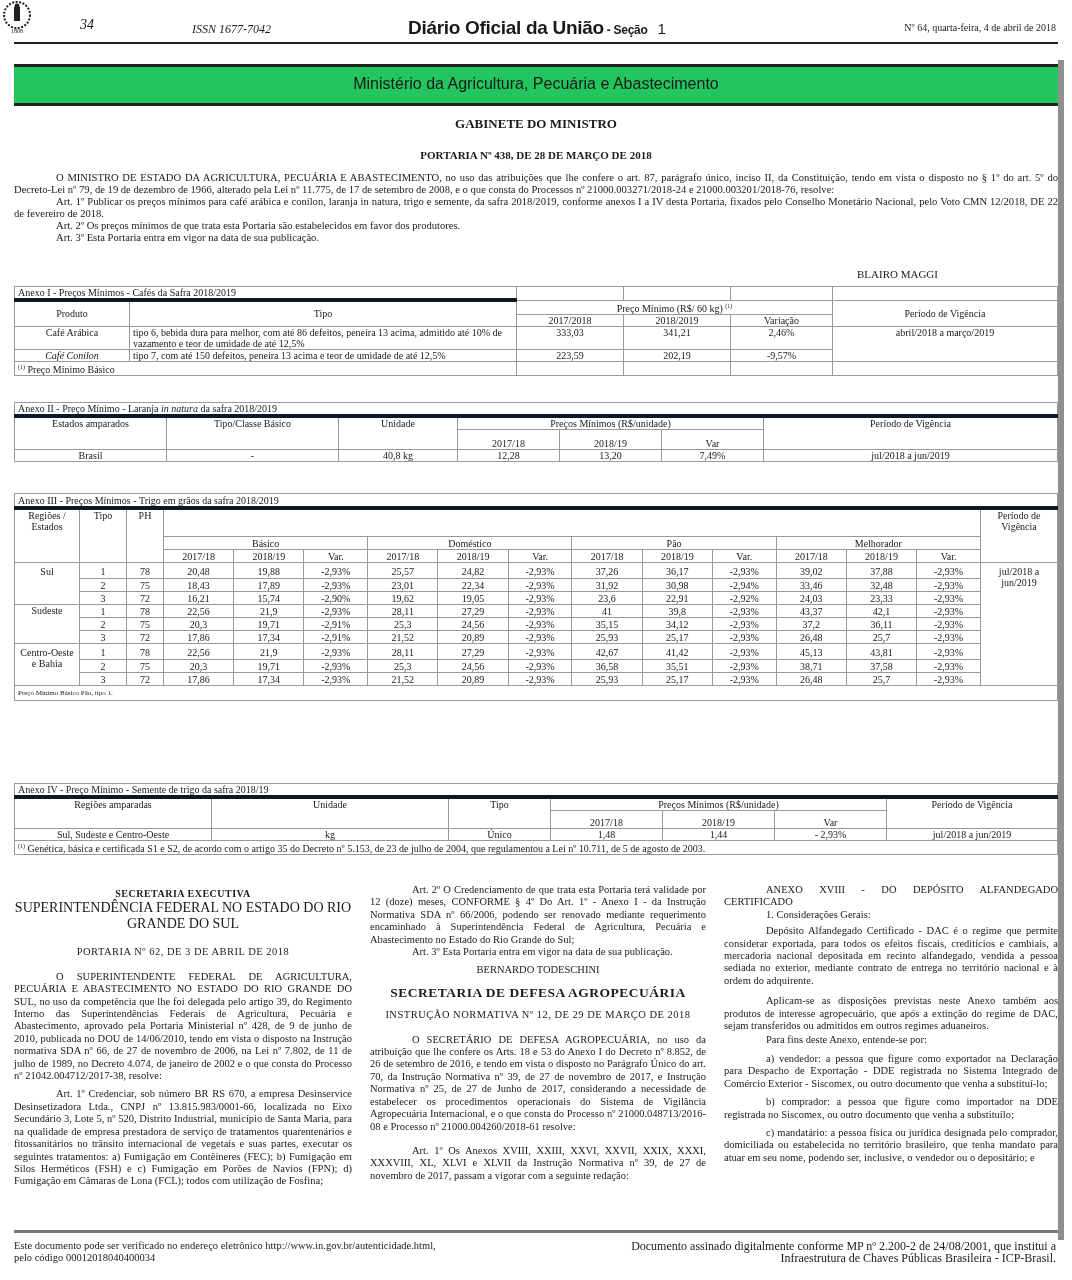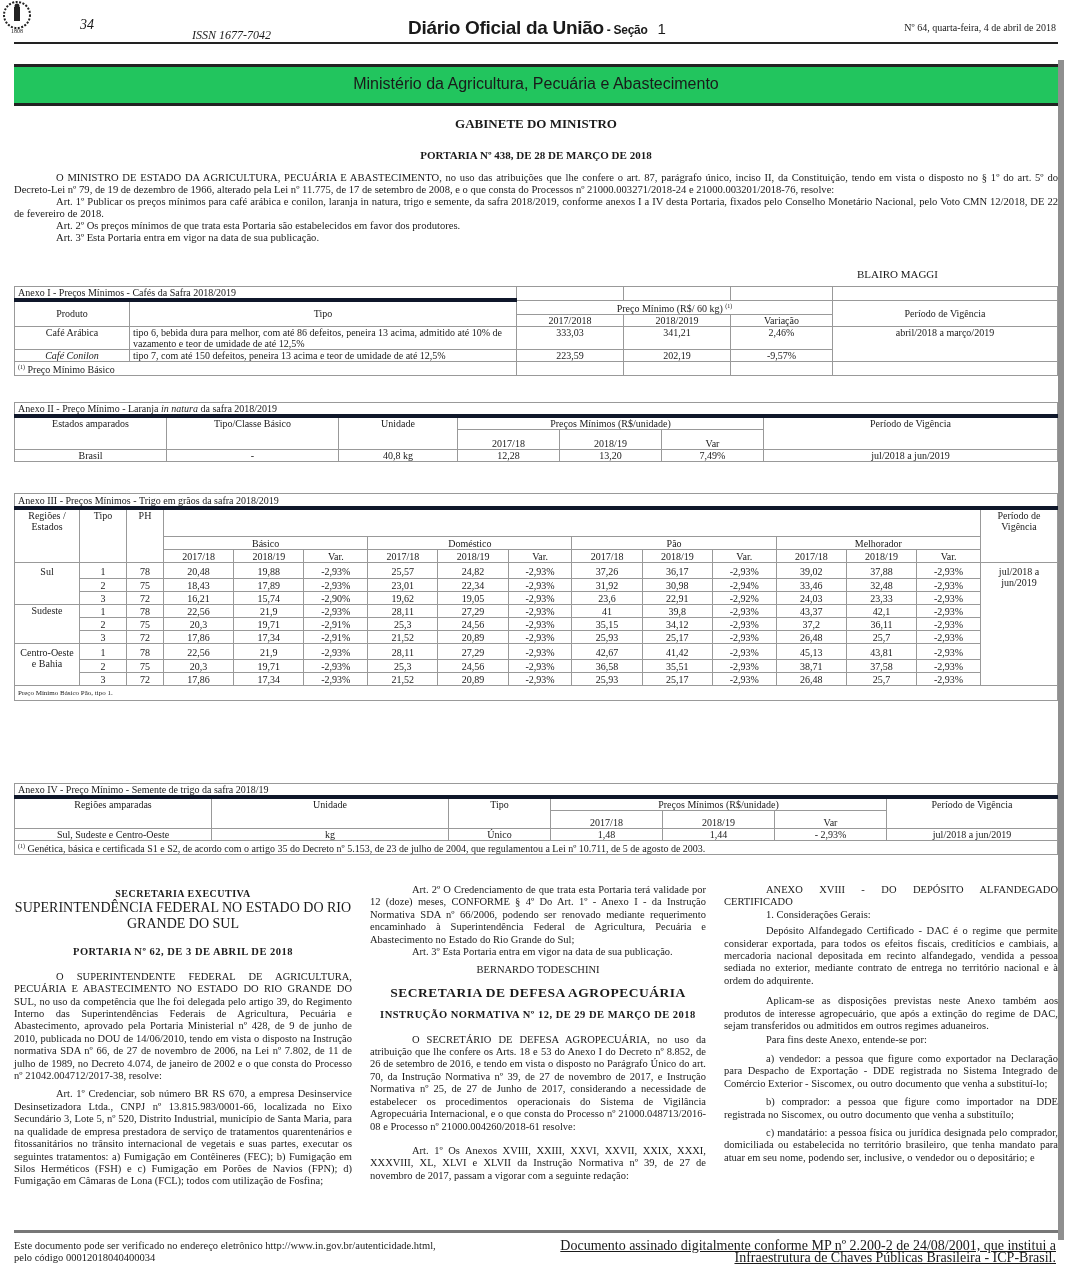--- a/index.html
+++ b/index.html
@@ -1,20 +1,20 @@
 <!DOCTYPE html>
 <html><head>
 <meta charset="utf-8">
 <style>
   html,body{margin:0;padding:0;background:#fff;}
   body{width:1072px;height:1280px;position:relative;overflow:hidden;font-family:"Liberation Serif",serif;color:#1a1a1a;}
   .abs{position:absolute;}
   #logo{left:2px;top:0;width:30px;height:34px;}
   #pagenum{left:80px;top:17px;font-size:14px;font-style:italic;}
-  #issn{left:192px;top:28px;font-size:12px;font-style:italic;}
+  #issn{left:192px;top:22px;font-size:12px;font-style:italic;}
   #doutitle{left:408px;top:17px;font-family:"Liberation Sans",sans-serif;font-size:19px;font-weight:bold;letter-spacing:-0.3px;}
   #doutitle .sec{font-size:12px;}
   #doutitle .secn{font-weight:normal;font-size:15px;margin-left:10px;}
   #issue{right:16px;top:22px;font-size:10px;}
   #hdrline{left:14px;top:42px;width:1044px;height:2px;background:#222;}
   
   #ministry{left:14px;top:64px;width:1044px;height:36px;background:#22c55e;border-top:3px solid #222;border-bottom:3px solid #222;
     text-align:center;font-family:"Liberation Sans",sans-serif;font-size:16px;line-height:34px;}
   #rightbar{left:1058px;top:60px;width:6px;height:1180px;background:#8f8f8f;}
   .ctr{text-align:center;}
@@ -37,25 +37,25 @@
   #t3 td{height:12px;}
   .tall td{height:28px;vertical-align:top;padding-top:3px;}
   .note{font-size:7px;}
   
   .col{font-size:10.5px;line-height:12.4px;text-align:justify;}
   #colA{left:14px;top:888px;width:338px;}
   #colB{left:370px;top:884px;width:336px;}
   #colC{left:724px;top:884px;width:334px;}
   .h1{font-size:10px;font-weight:bold;text-align:center;letter-spacing:0.5px;}
   .h2{font-size:14px;text-align:center;line-height:16px;}
-  .h3{font-size:10.5px;font-weight:bold;text-align:center;letter-spacing:0.5px;}
+  .h3{font-size:10.5px;font-weight:normal;text-align:center;letter-spacing:0.5px;}
   .sig{text-align:center;}
   #botline{left:14px;top:1230px;width:1044px;height:3px;background:#777;}
   #footL{left:14px;top:1240px;font-size:10.5px;line-height:12px;}
-  #footR{right:16px;top:1240px;font-size:14px;line-height:12px;text-align:right;text-decoration:underline;}
+  #footR{right:16px;top:1240px;font-size:12px;line-height:12px;text-align:right;}
   sup{font-size:6px;}
 </style>
 </head>
 <body>
 
 <div class="abs" id="logo">
   <svg width="30" height="34" viewBox="0 0 30 34">
     <circle cx="15" cy="15" r="13" fill="none" stroke="#222" stroke-width="2" stroke-dasharray="2 1.5"></circle>
     <rect x="12" y="7" width="6" height="14" fill="#222"></rect>
     <circle cx="15" cy="6" r="2.5" fill="#222"></circle>

